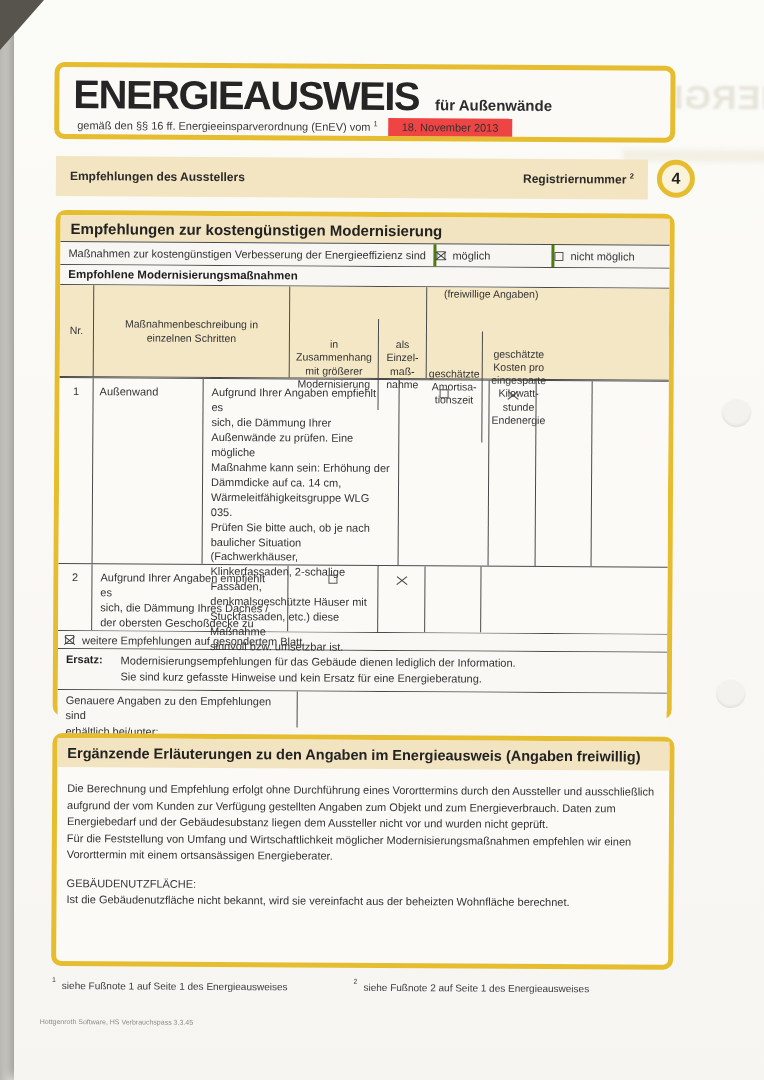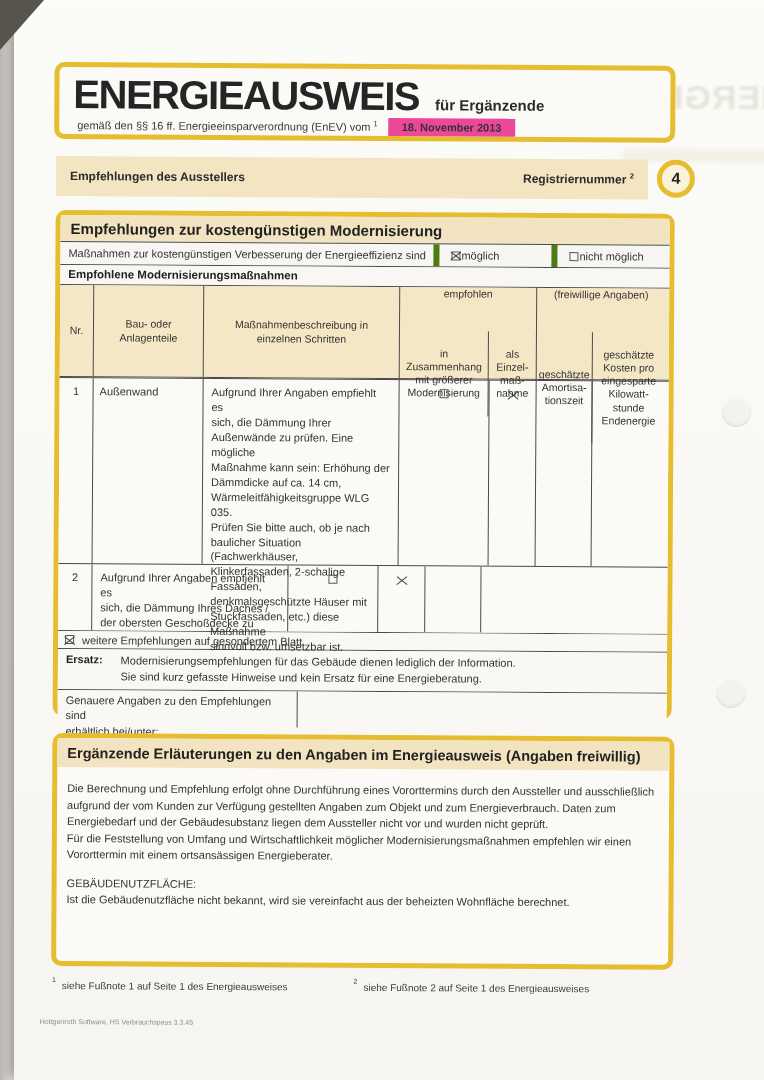--- a/index.html
+++ b/index.html
@@ -29,42 +29,42 @@
   .ybox { border:5px solid #e6bd2e; border-radius:10px; background:#fbfaf7; position:absolute; }
 
   
   .title-box { left:41px; top:64px; width:621px; height:77px; padding:6px 14px 8px; }
   .title-row { display:flex; align-items:baseline; gap:16px; }
   .doc-title { font-size:40px; font-weight:bold; letter-spacing:-1.5px; color:#252525; line-height:1.05; }
   .doc-subtitle { font-size:15px; font-weight:bold; color:#2c2c2c; }
   .law-row { display:flex; align-items:center; gap:10px; margin-top:1px; margin-left:4px; }
   .law-text { font-size:11px; color:#3a3a3a; }
   sup.fn { font-size:7.5px; vertical-align:super; line-height:0; }
-  .date-box { background:#ec4899; padding:3px 14px; font-size:11px; color:#333;font-weight:bold; }
+  .date-box { background:#ef4444; padding:3px 14px; font-size:11px; color:#333; }
 
   
   .band { position:absolute; left:43px; top:158px; width:592px; height:40px;
     background:#f3e5c1; display:flex; align-items:center; padding:0 14px; }
   .band-label { font-size:12px; font-weight:bold; color:#2b2b2b; }
   .reg-label { font-size:12px; font-weight:bold; color:#2b2b2b; margin-left:auto; }
   .reg-box { background:#d8d7d3; width:158px; height:25px; margin-left:14px;
     display:flex; align-items:center; justify-content:center; font-size:11px; color:#333; }
   .page-badge { position:absolute; left:644px; top:158px; width:38px; height:38px;
     border-radius:50%; border:5px solid #e6bd2e; background:#faf3da;
     display:flex; align-items:center; justify-content:center;
     font-size:16px; font-weight:bold; color:#222; }
 
   
   .box1 { left:43px; top:212px; width:619px; height:506px; }
   .s1-title { background:#f2e4c0; padding:5px 10px 4px; font-size:15px; font-weight:bold; color:#222; height:26px; }
   .s1-statement { height:24px; border-top:1px solid #4a4a4a; border-bottom:1px solid #4a4a4a;
     background:#f7f6f3; display:flex; align-items:center; font-size:11px; color:#333; }
   .s1-statement .stmt { flex:1; padding-left:8px; }
-  .opt-cell { width:118px; border-left:6px solid #4d7c0f; height:100%;
-    display:flex; align-items:center; gap:1px; padding-left:12px; }
+  .opt-cell { width:118px; border-left:3px solid #4d7c0f; height:100%;
+    display:flex; align-items:center; gap:7px; }
   .s1-sub { height:20px; padding:3px 8px; font-size:11.5px; font-weight:bold; color:#1f1f1f;
     border-bottom:1px solid #4a4a4a; background:#f8f7f4; }
 
   .cb { display:inline-block; width:9px; height:9px; border:1px solid #555; position:relative; flex:none; }
   .cb.checked { border-color:transparent; }
   .cb.checked::before,.cb.checked::after { content:""; position:absolute; left:-3px; right:-3px;
     top:50%; height:1.4px; background:#3d3d3d; }
   .cb.checked::before { transform:rotate(38deg); }
   .cb.checked::after  { transform:rotate(-38deg); }
   .cb.boxed-check { border-color:#555; }
@@ -124,21 +124,21 @@
 
       <div class="ghost-title">ENERGIEAUSWEIS</div>
       <div class="ghost-bar" style="left:610px; top:148px; width:150px; height:12px;"></div>
       <div class="ghost-bar" style="left:120px; top:930px; width:420px; height:8px; opacity:.5;"></div>
       <div class="hole" style="left:710px; top:395px;"></div>
       <div class="hole" style="left:706px; top:676px;"></div>
 
       <div class="ybox title-box">
         <div class="title-row">
           <span class="doc-title">ENERGIEAUSWEIS</span>
-          <span class="doc-subtitle">für Ergänzende</span>
+          <span class="doc-subtitle">für Außenwände</span>
         </div>
         <div class="law-row">
           <span class="law-text"><span>gemäß den §§ 16 ff. Energieeinsparverordnung (EnEV) vom</span>&nbsp;<sup class="fn">1</sup></span>
           <span class="date-box">18. November 2013</span>
         </div>
       </div>
 
       <div class="band">
         <span class="band-label">Empfehlungen des Ausstellers</span>
         <span class="reg-label"><span>Registriernummer</span>&nbsp;<sup class="fn">2</sup></span>
@@ -158,26 +158,23 @@
             <span class="cb"></span>
             <span>nicht möglich</span>
           </span>
         </div>
 
         <div class="s1-sub">Empfohlene Modernisierungsmaßnahmen</div>
 
         <div class="mtable">
           <div class="thead">
             <div class="hc w1 vline">Nr.</div>
-            <div class="hc w2 vline">Bau- oder
-Anlagenteile</div>
             <div class="hc w3 vline">Maßnahmenbeschreibung in
 einzelnen Schritten</div>
             <div class="hgroup vline" style="width:137px;">
-              <div class="hg-top">empfohlen</div>
               <div class="hg-bottom">
                 <div class="hc w4 vline">in
 Zusammenhang
 mit größerer
 Modernisierung</div>
                 <div class="hc w5">als
 Einzel-
 maß-
 nahme</div>
               </div>

